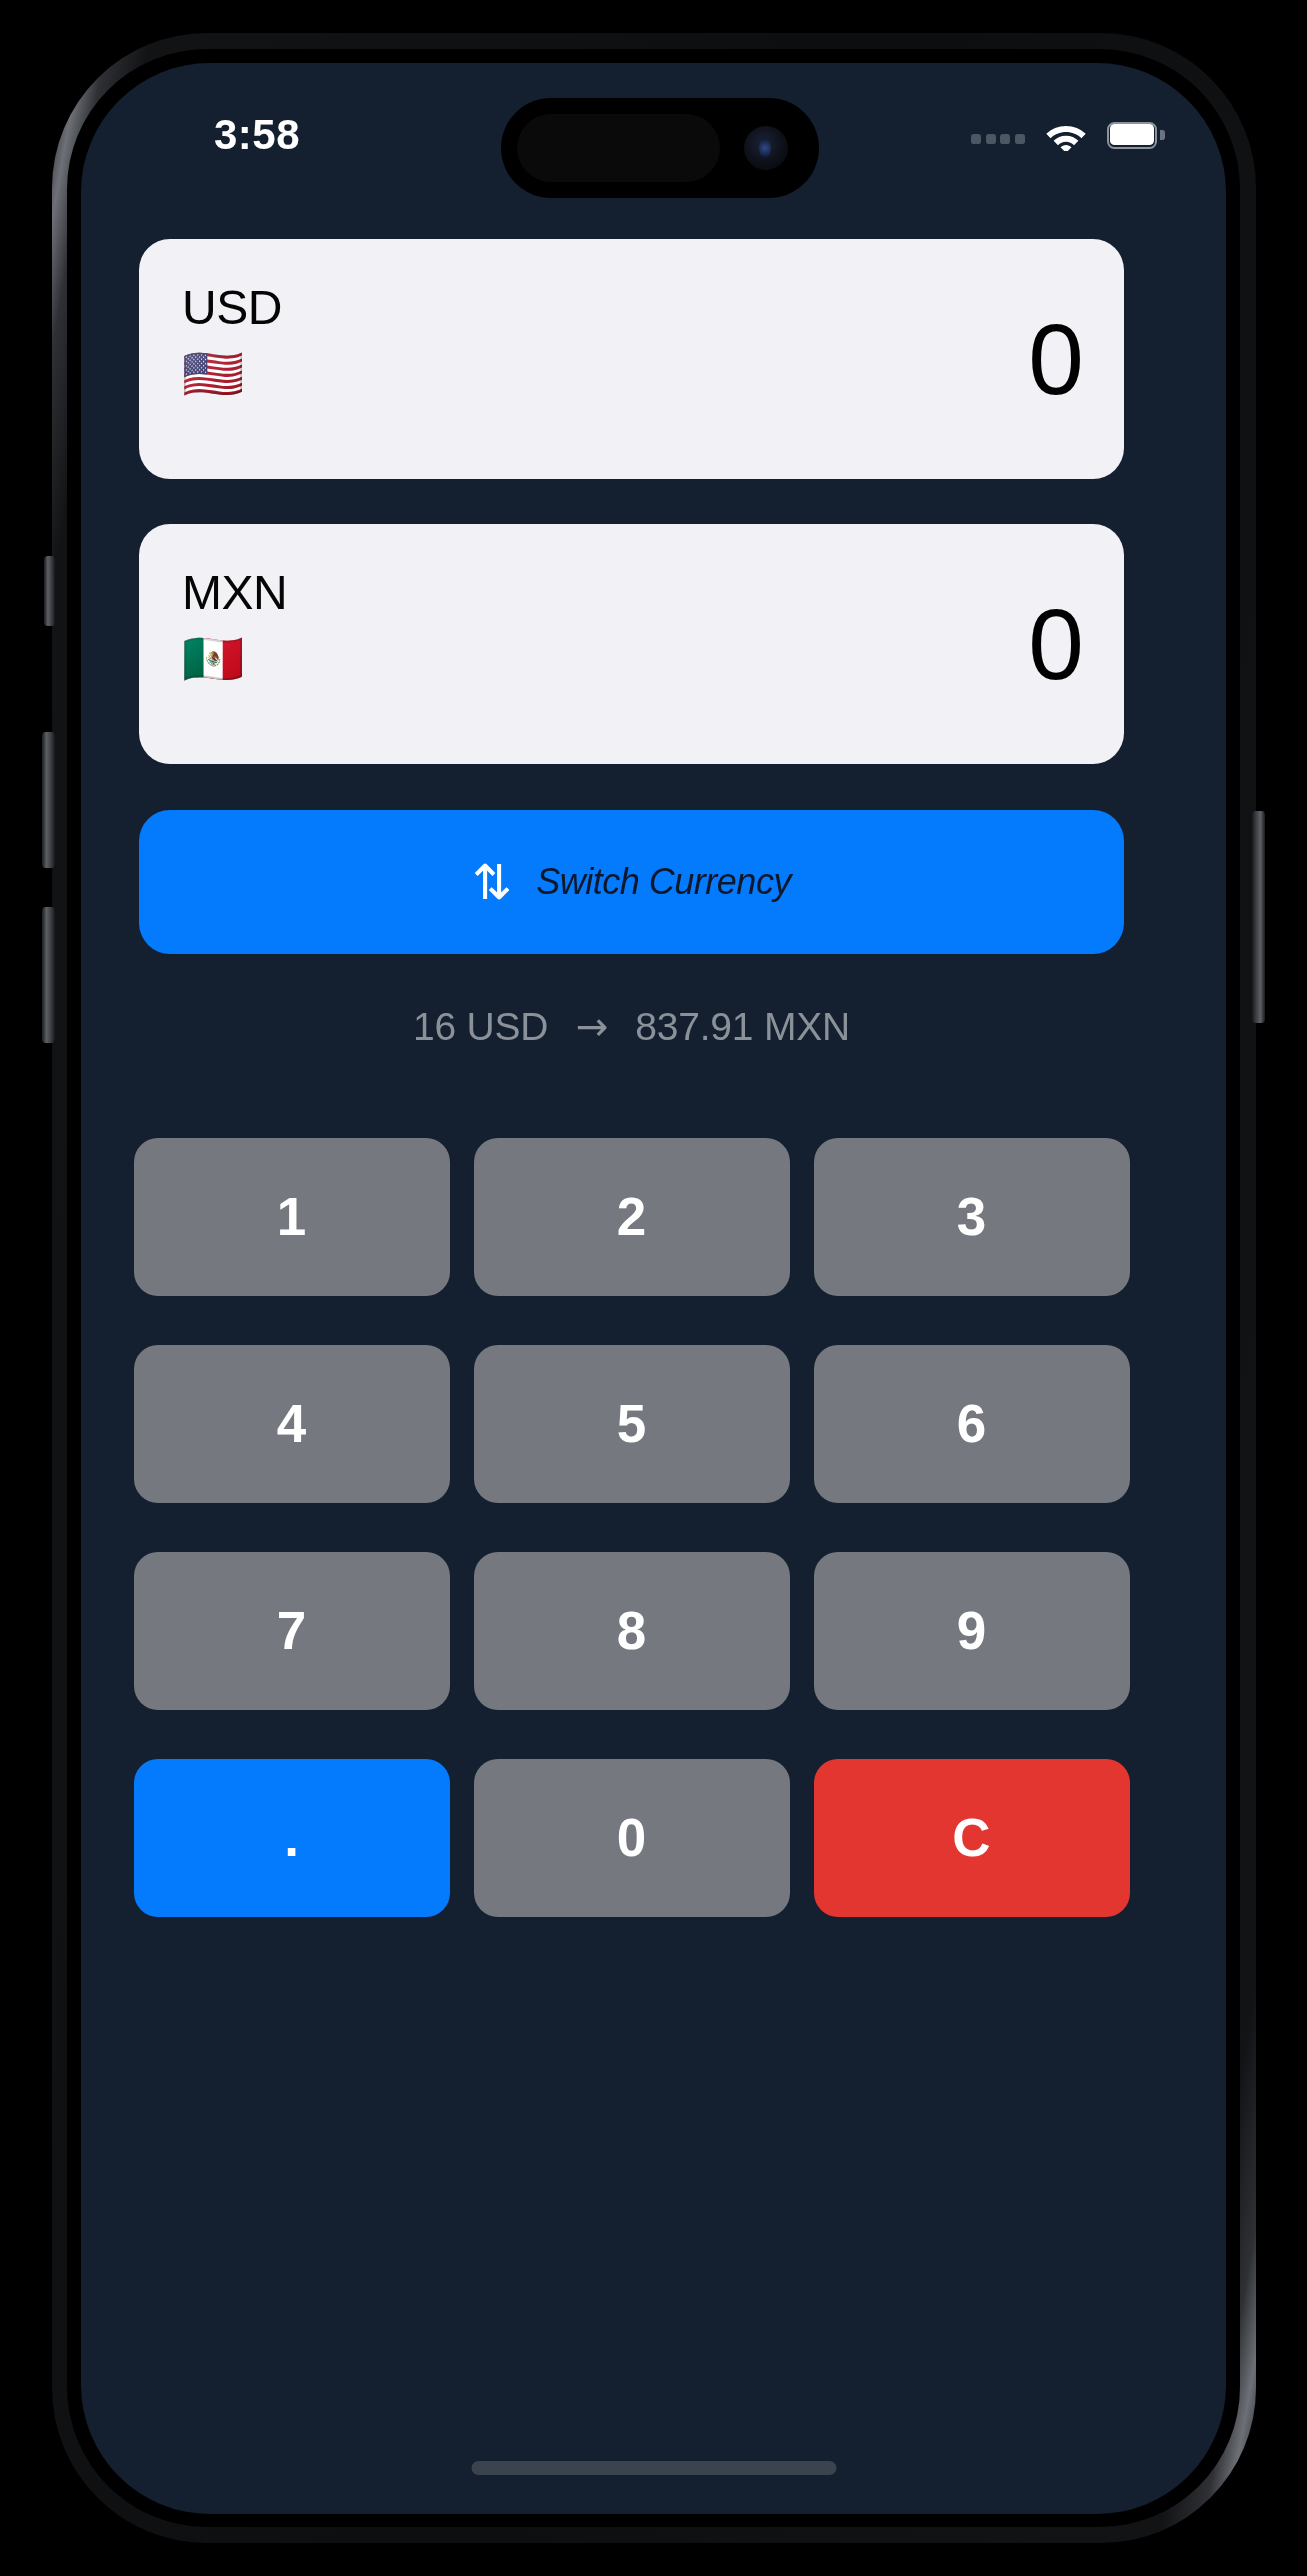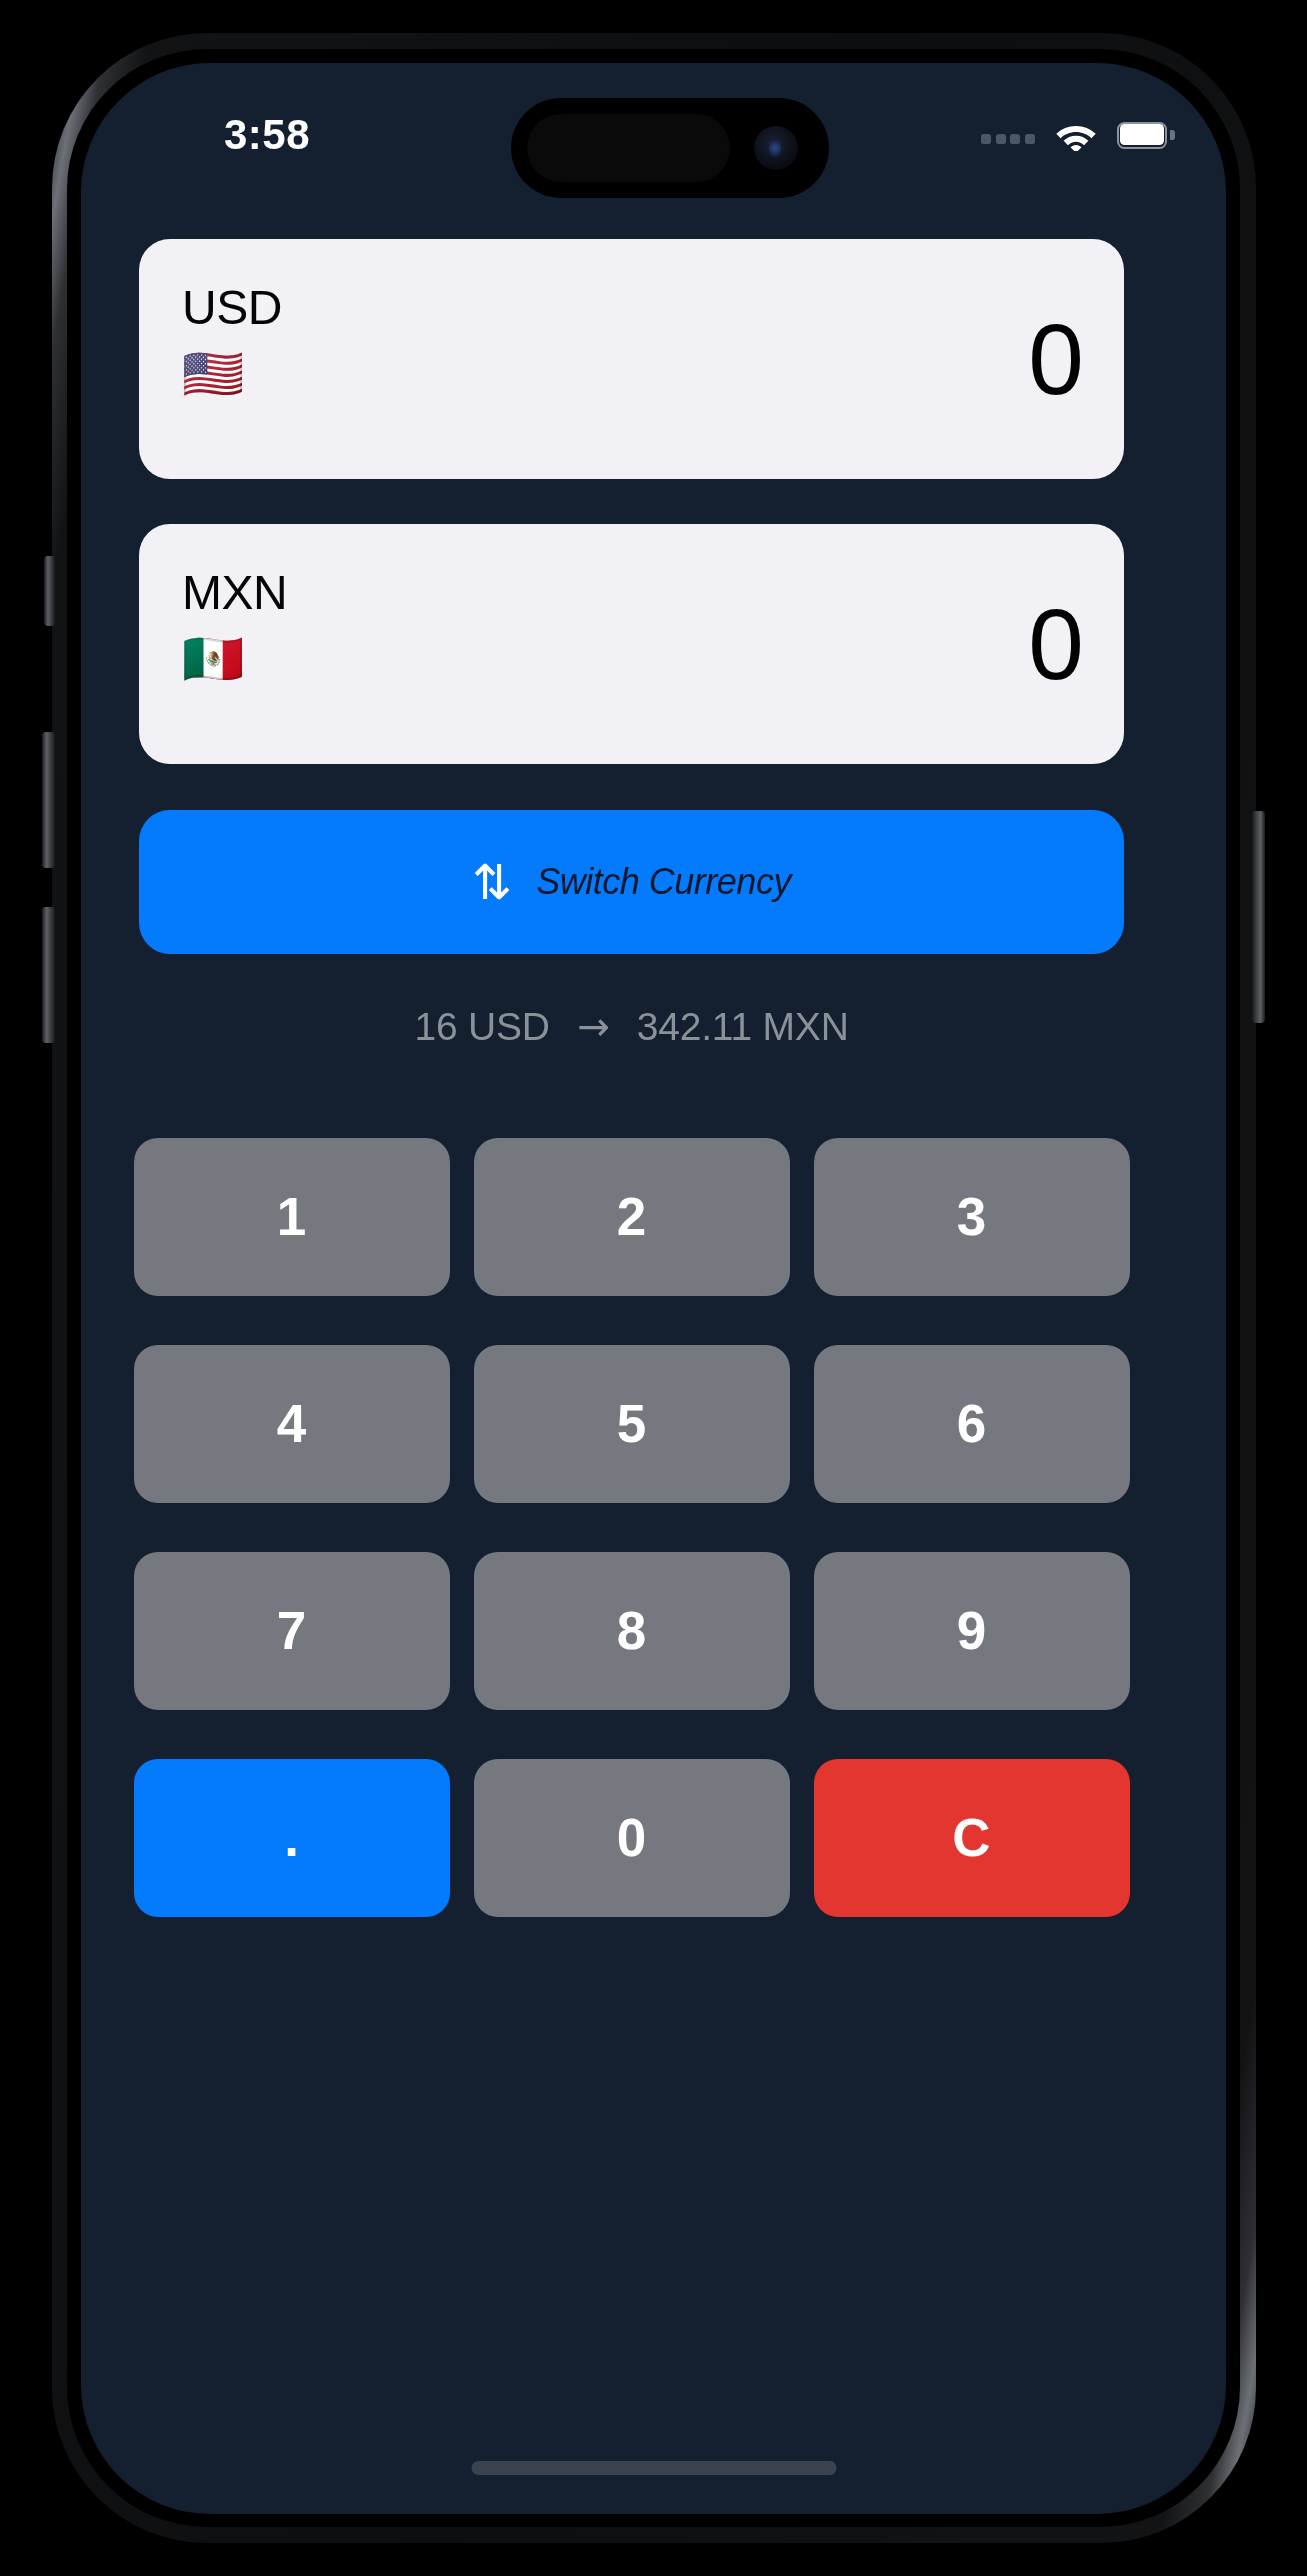--- a/index.html
+++ b/index.html
@@ -73,21 +73,21 @@
     width: 1145px;
     height: 2451px;
     border-radius: 129px;
     background: #14202f;
     overflow: hidden;
   }
 
   
   #status-bar {
     position: absolute;
-    left: 16px; top: 0;
+    left: 6px; top: 0;
     width: 100%;
     height: 161px;
   }
 
   #status-time {
     position: absolute;
     left: 64px;
     top: 48px;
     width: 212px;
     text-align: center;
@@ -386,21 +386,21 @@
 
       <button id="switch-button">
         <span id="switch-icon">⇅</span>
         <span id="switch-label">Switch Currency</span>
       </button>
 
       <div id="recent-block">
         <div id="recent-entry">
           <span>16 USD</span>
           <span class="arrow">→</span>
-          <span>342.11 MXN</span>
+          <span>837.91 MXN</span>
         </div>
       </div>
 
       <div id="keypad">
           <button class="key">
             <span>1</span>
           </button>
           <button class="key">
             <span>2</span>
           </button>

